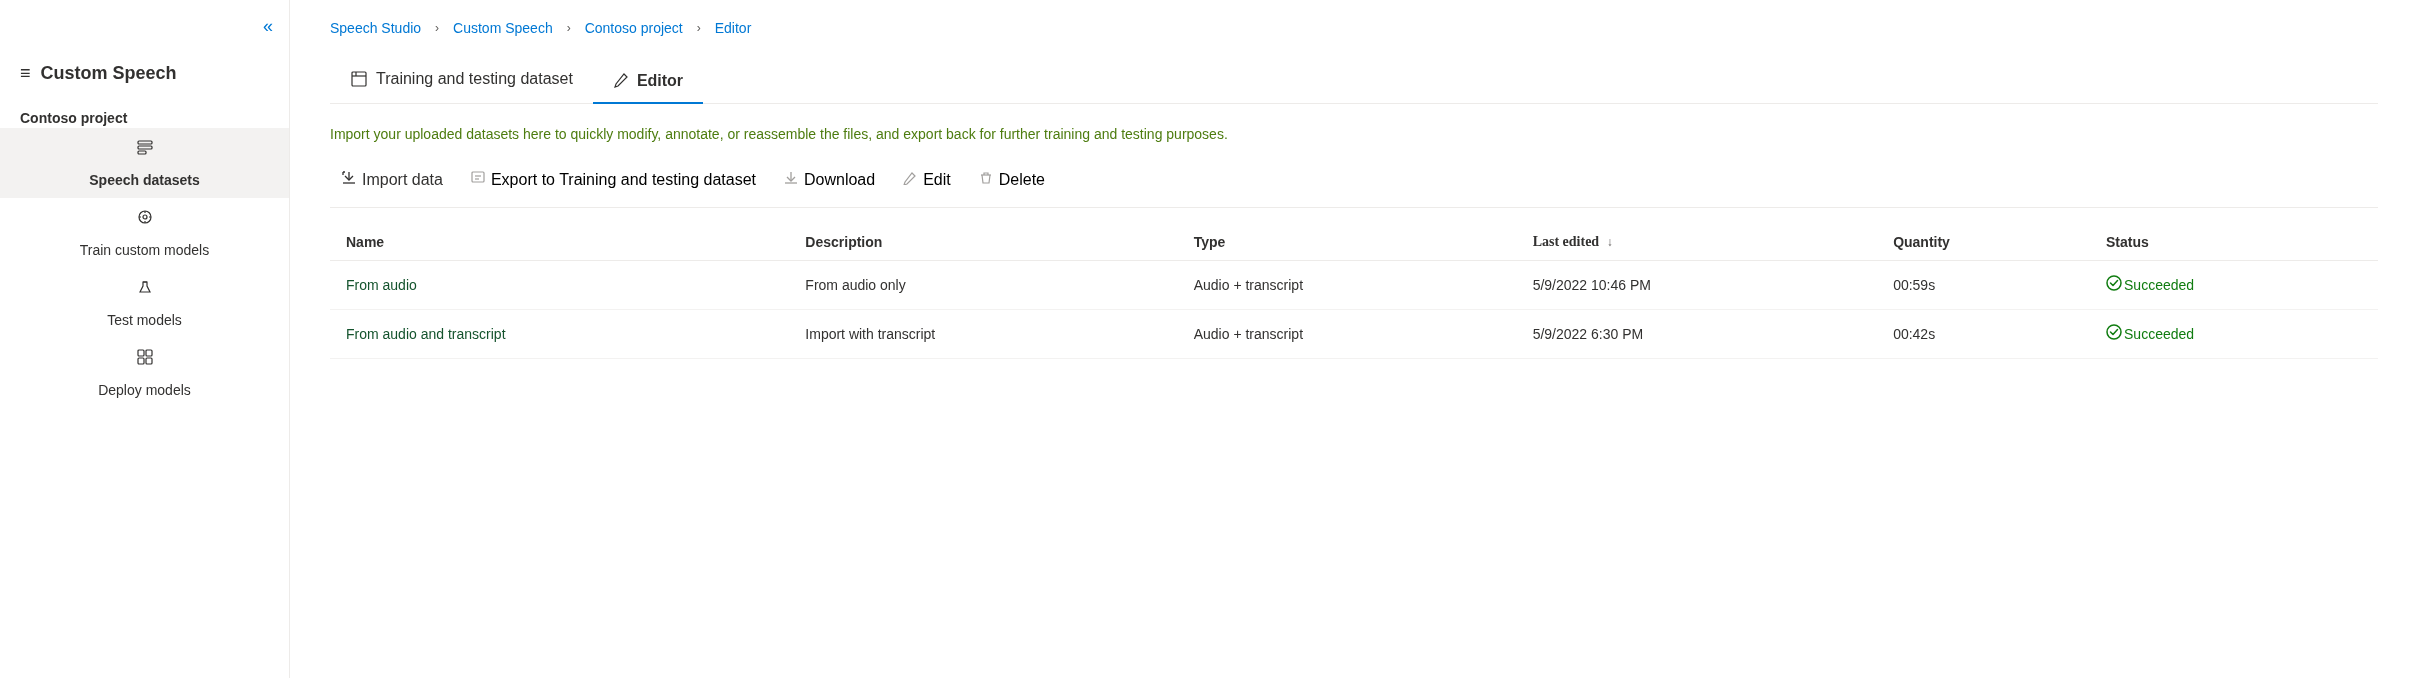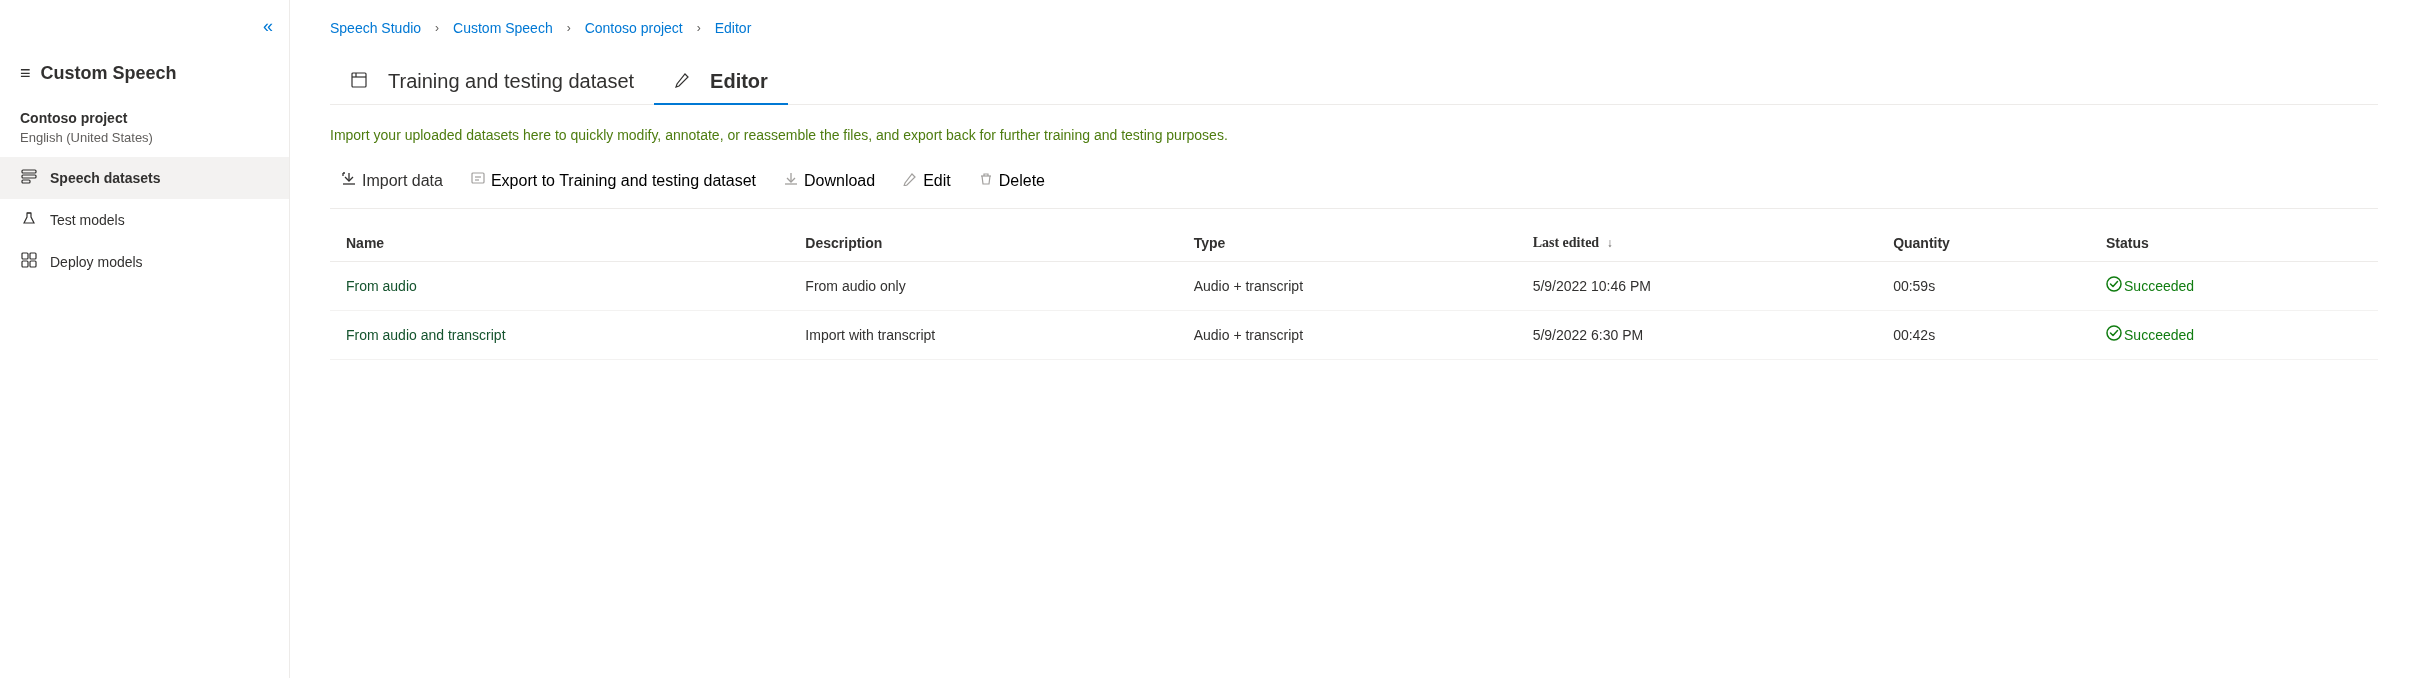--- a/index.html
+++ b/index.html
@@ -46,20 +46,21 @@
     }
     .sidebar-nav-item {
       display: flex;
       align-items: center;
       gap: 12px;
       padding: 10px 20px;
       cursor: pointer;
       font-size: 14px;
       color: #323130;
       font-weight: 400;
+      flex-direction: column;
     }
     .sidebar-nav-item.active {
       background: #f3f2f1;
       font-weight: 600;
     }
     .sidebar-nav-icon { font-size: 16px; color: #323130; }
 
     
     .main {
       flex: 1;
@@ -82,25 +83,25 @@
     
     .tab-row {
       display: flex;
       align-items: flex-end;
       gap: 0;
       border-bottom: 1px solid #edebe9;
       margin-bottom: 20px;
     }
     .tab-item {
       display: flex;
-      align-items: center;
-      gap: 20px;
+      align-items: flex-start;
+      gap: 8px;
       padding: 10px 20px;
       cursor: pointer;
-      font-size: 20px;
+      font-size: 16px;
       font-weight: 400;
       color: #323130;
       border-bottom: 2px solid transparent;
       margin-bottom: -1px;
     }
     .tab-item.active {
       font-weight: 700;
       border-bottom: 2px solid #0078d4;
       color: #323130;
     }
@@ -171,33 +172,45 @@
 
 <div class="sidebar">
   <div class="sidebar-collapse">
     <span>«</span>
   </div>
   <div class="sidebar-title">
     <span class="sidebar-title-icon">≡</span>
     <span>Custom Speech</span>
   </div>
   <div class="sidebar-project-name">Contoso project</div>
-  <div class="sidebar-project-locale">English (United States)</div>
 
   <div class="sidebar-nav-item active">
     <span class="sidebar-nav-icon">
       <svg width="18" height="18" viewBox="0 0 18 18" fill="none">
         <rect x="2" y="3" width="14" height="3" rx="1" stroke="#323130" stroke-width="1.2" fill="none"></rect>
         <rect x="2" y="8" width="14" height="3" rx="1" stroke="#323130" stroke-width="1.2" fill="none"></rect>
         <rect x="2" y="13" width="8" height="3" rx="1" stroke="#323130" stroke-width="1.2" fill="none"></rect>
       </svg>
     </span>
     <span>Speech datasets</span>
   </div>
 
+  <div class="sidebar-nav-item">
+    <span class="sidebar-nav-icon">
+      <svg width="18" height="18" viewBox="0 0 18 18" fill="none">
+        <circle cx="9" cy="9" r="6" stroke="#323130" stroke-width="1.2" fill="none"></circle>
+        <circle cx="9" cy="9" r="2" stroke="#323130" stroke-width="1.2" fill="none"></circle>
+        <line x1="9" y1="3" x2="9" y2="5" stroke="#323130" stroke-width="1.2"></line>
+        <line x1="9" y1="13" x2="9" y2="15" stroke="#323130" stroke-width="1.2"></line>
+        <line x1="3" y1="9" x2="5" y2="9" stroke="#323130" stroke-width="1.2"></line>
+        <line x1="13" y1="9" x2="15" y2="9" stroke="#323130" stroke-width="1.2"></line>
+      </svg>
+    </span>
+    <span>Train custom models</span>
+  </div>
 
   <div class="sidebar-nav-item">
     <span class="sidebar-nav-icon">
       <svg width="18" height="18" viewBox="0 0 18 18" fill="none">
         <path d="M4 14L7 8V4H11V8L14 14H4Z" stroke="#323130" stroke-width="1.2" fill="none"></path>
         <line x1="7" y1="4" x2="11" y2="4" stroke="#323130" stroke-width="1.2"></line>
       </svg>
     </span>
     <span>Test models</span>
   </div>

